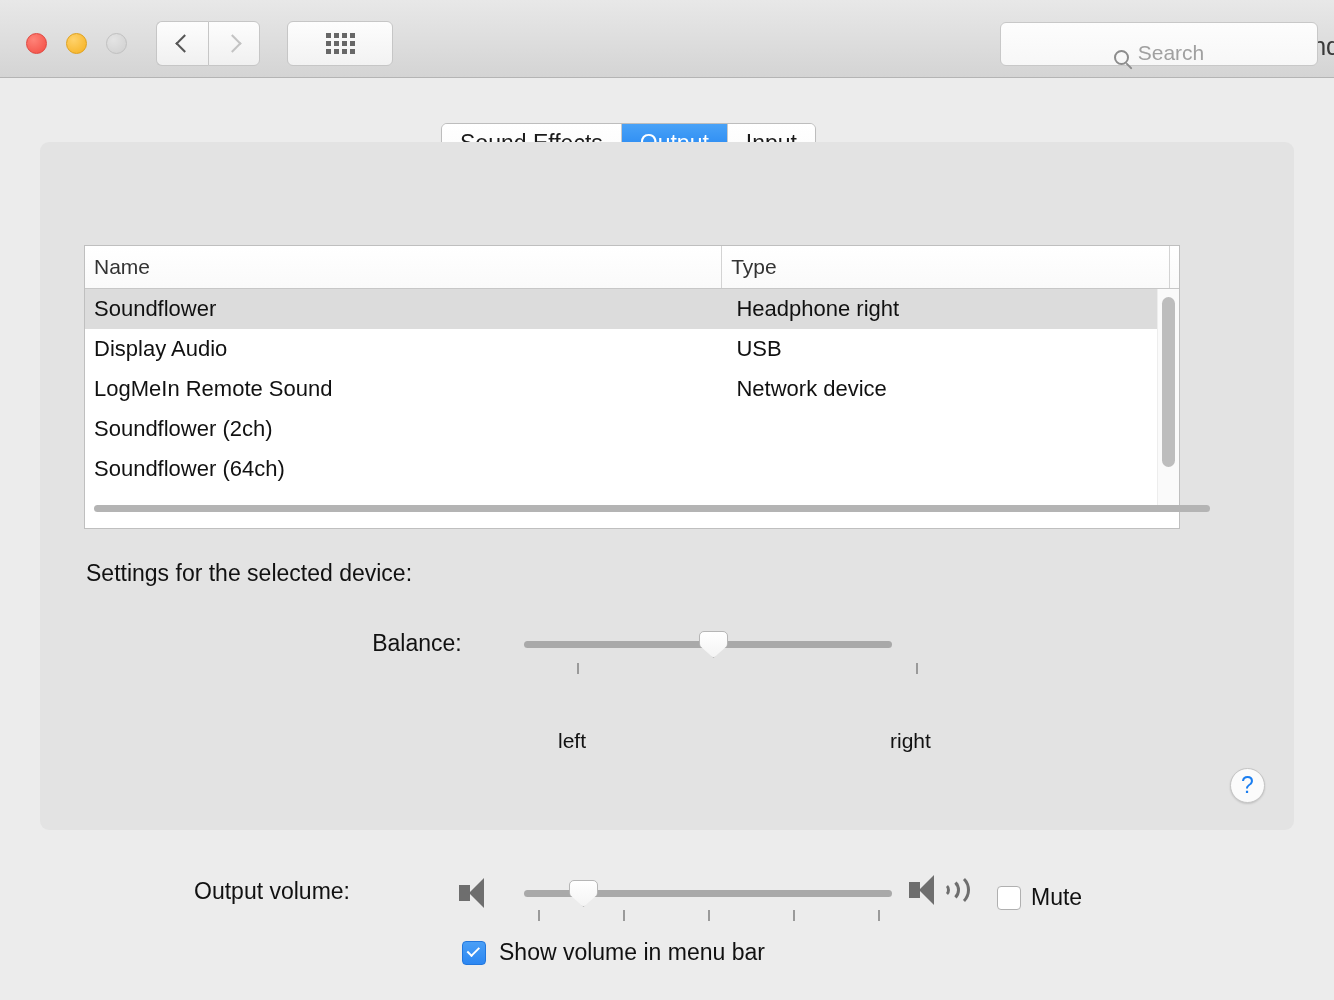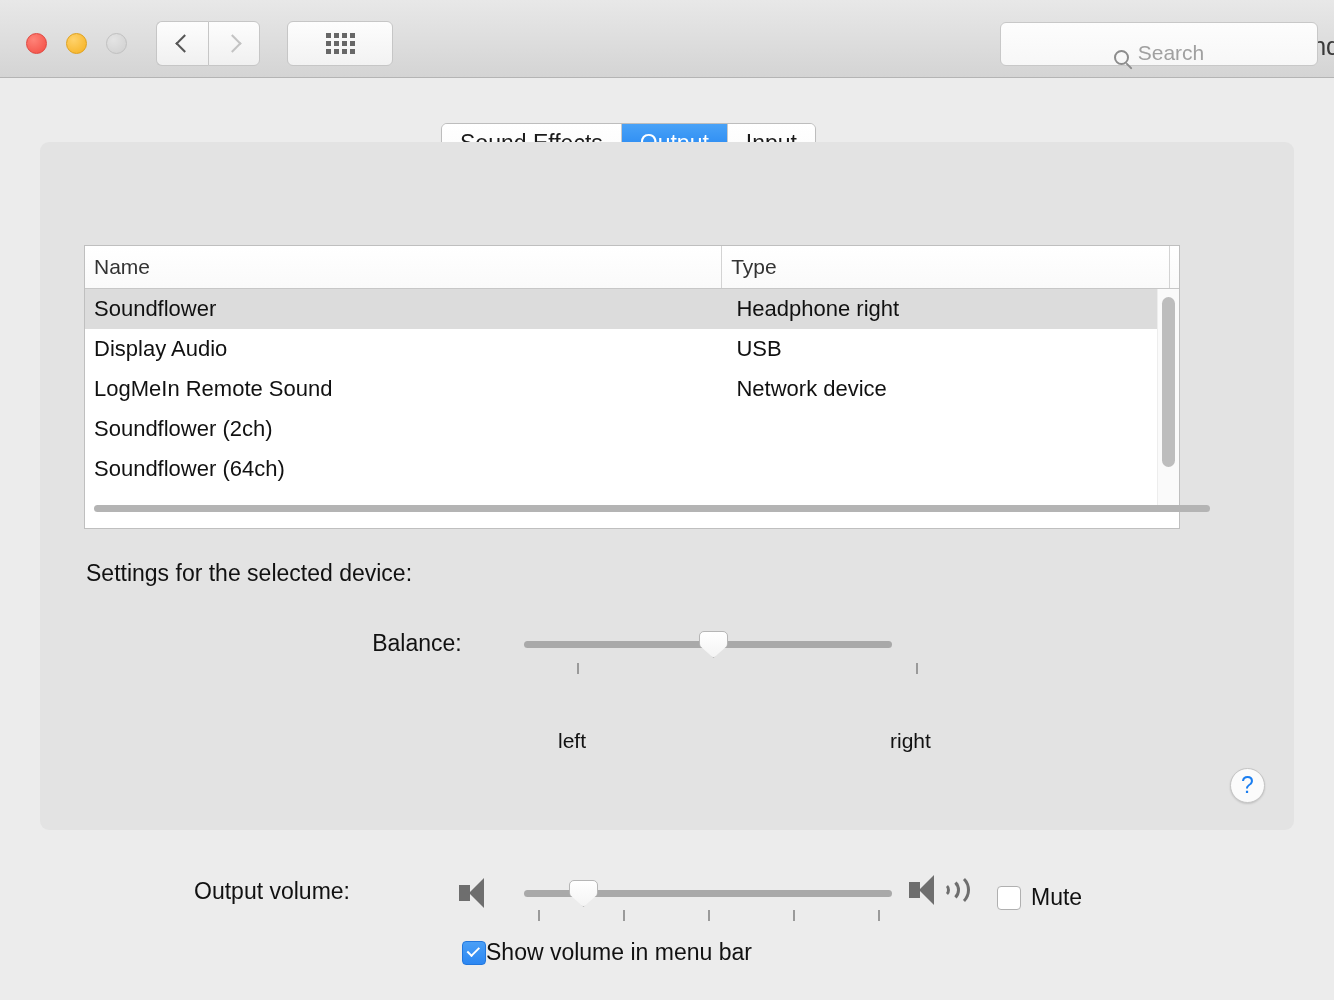--- a/index.html
+++ b/index.html
@@ -262,21 +262,21 @@
     transform: rotate(-45deg) translate(1px, -2px);
   }
   .mute-wrap {
     position: absolute; left: 997px; top: 18px;
     display: flex; align-items: center; gap: 10px;
   }
   .mute-label { font-size: 23px; color: #111; }
 
   .showvol-wrap {
     position: absolute; left: 462px; top: 939px;
-    display: flex; align-items: center; 
+    display: flex; align-items: center; gap: 13px;
   }
   .showvol-label { font-size: 23px; color: #111; }
 </style>
 </head>
 <body>
 
 <div class="window">
 
   <div class="titlebar">
     <div class="traffic">

